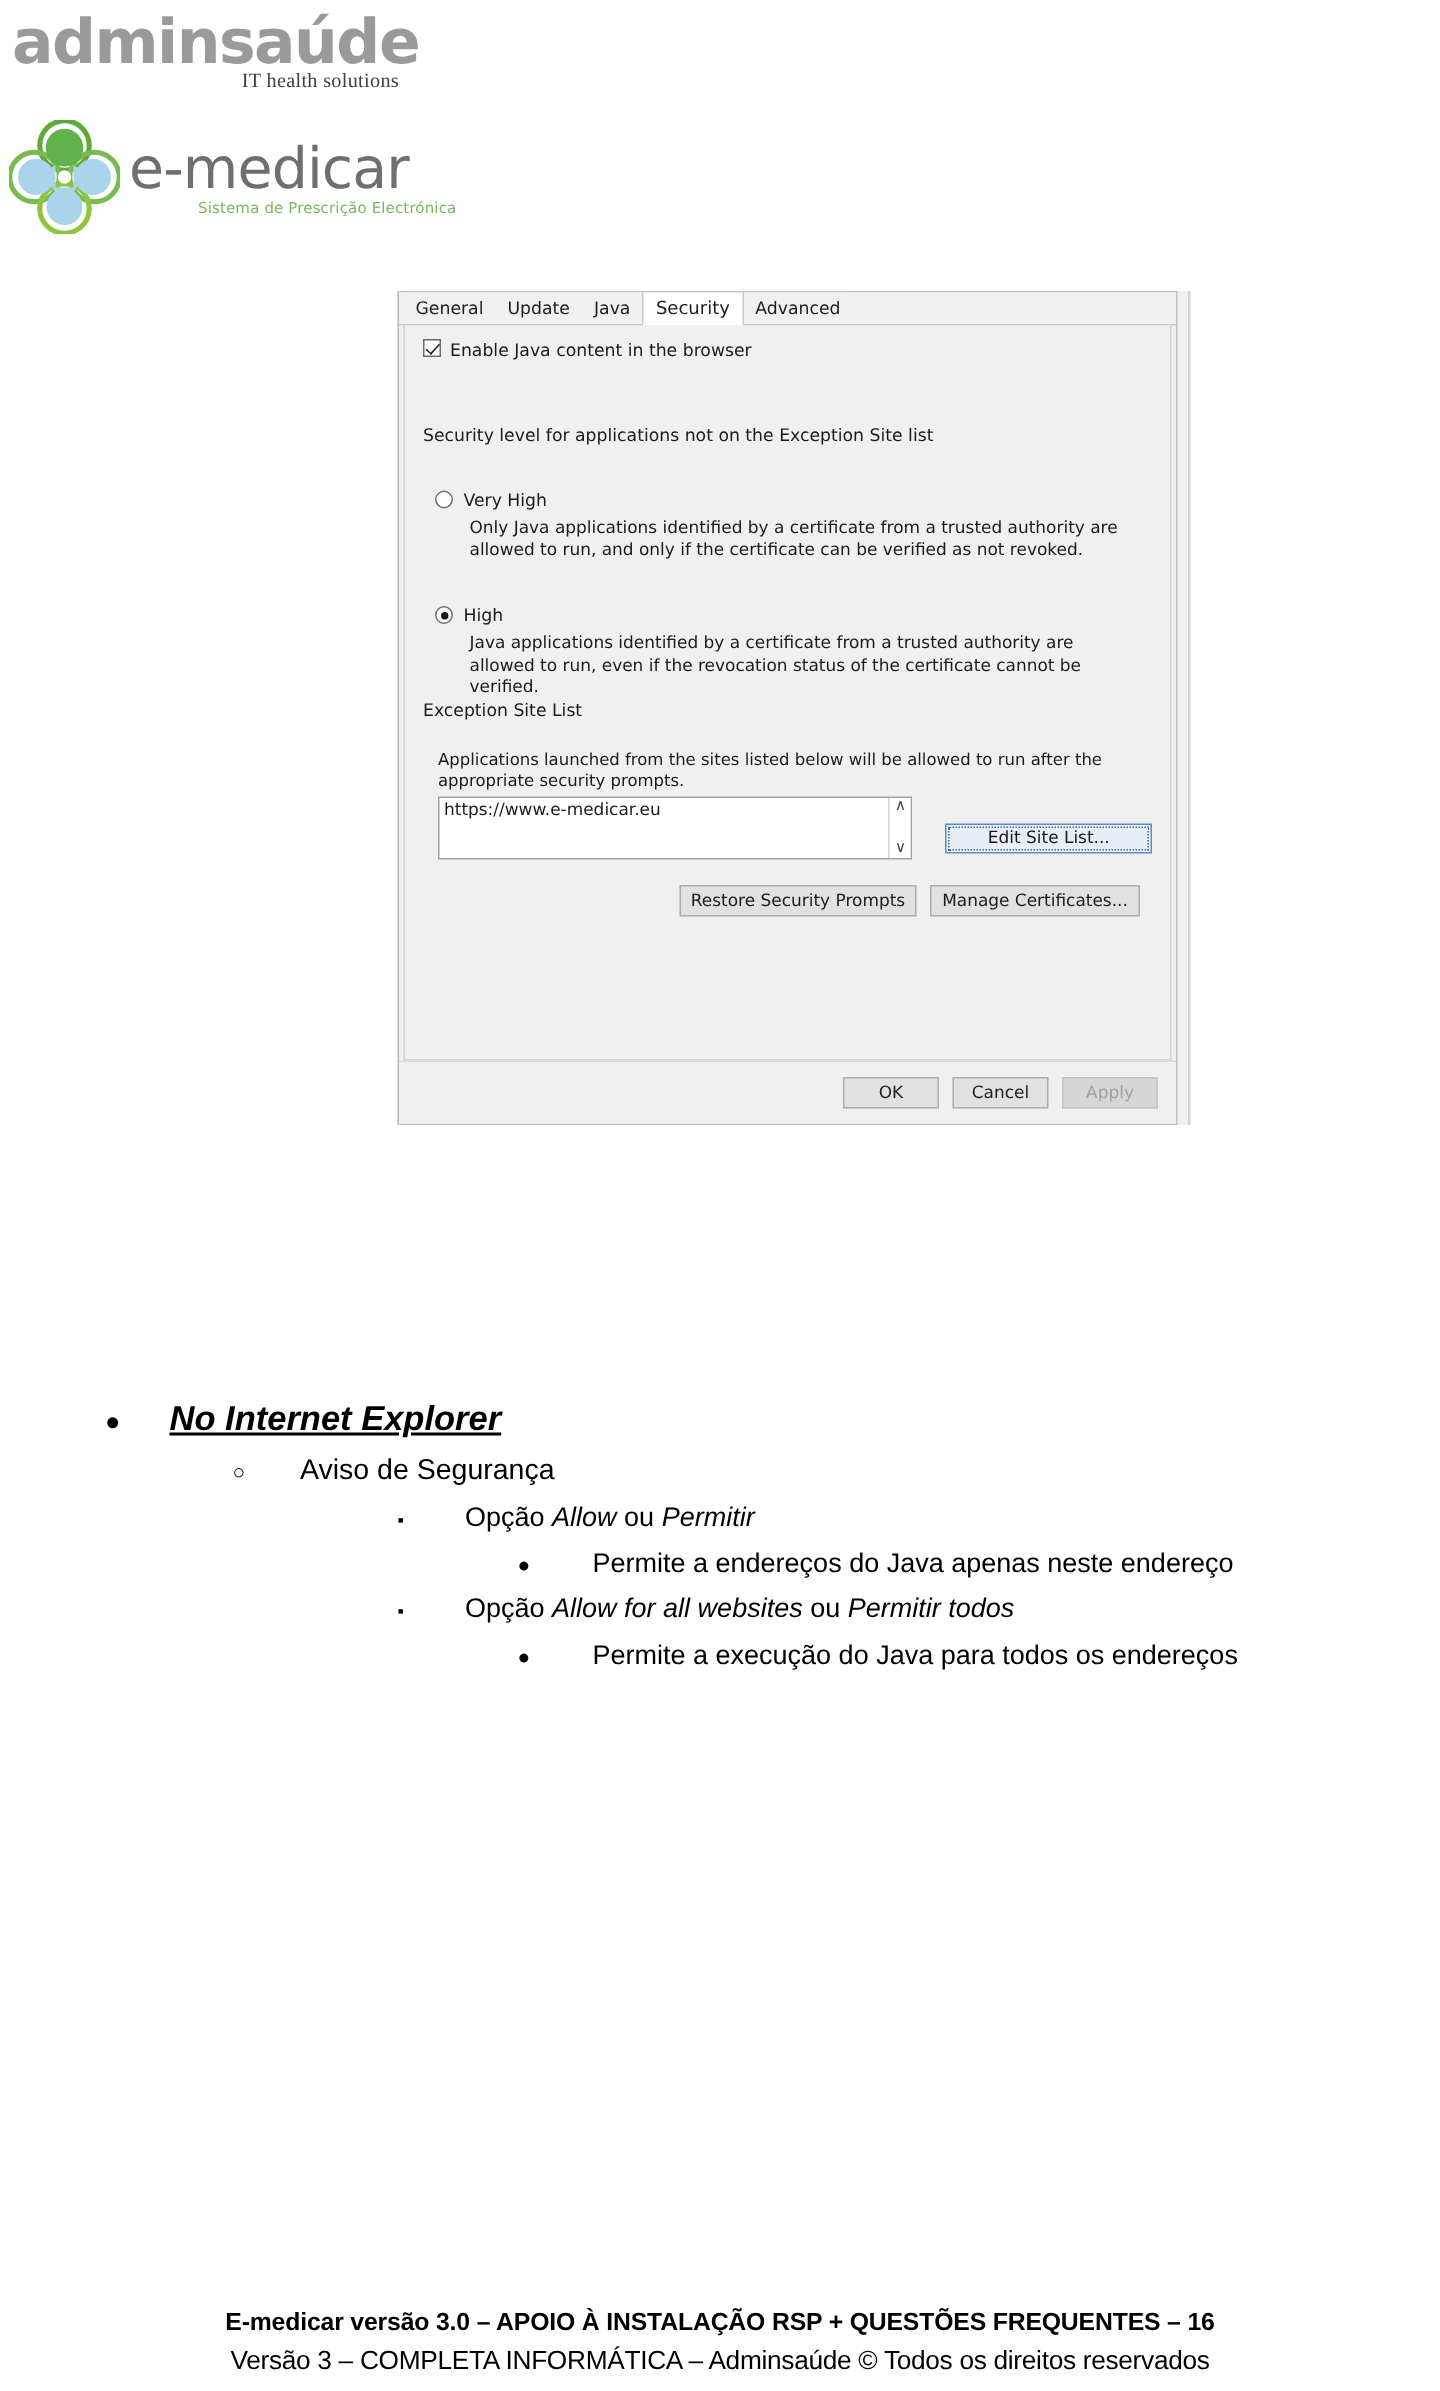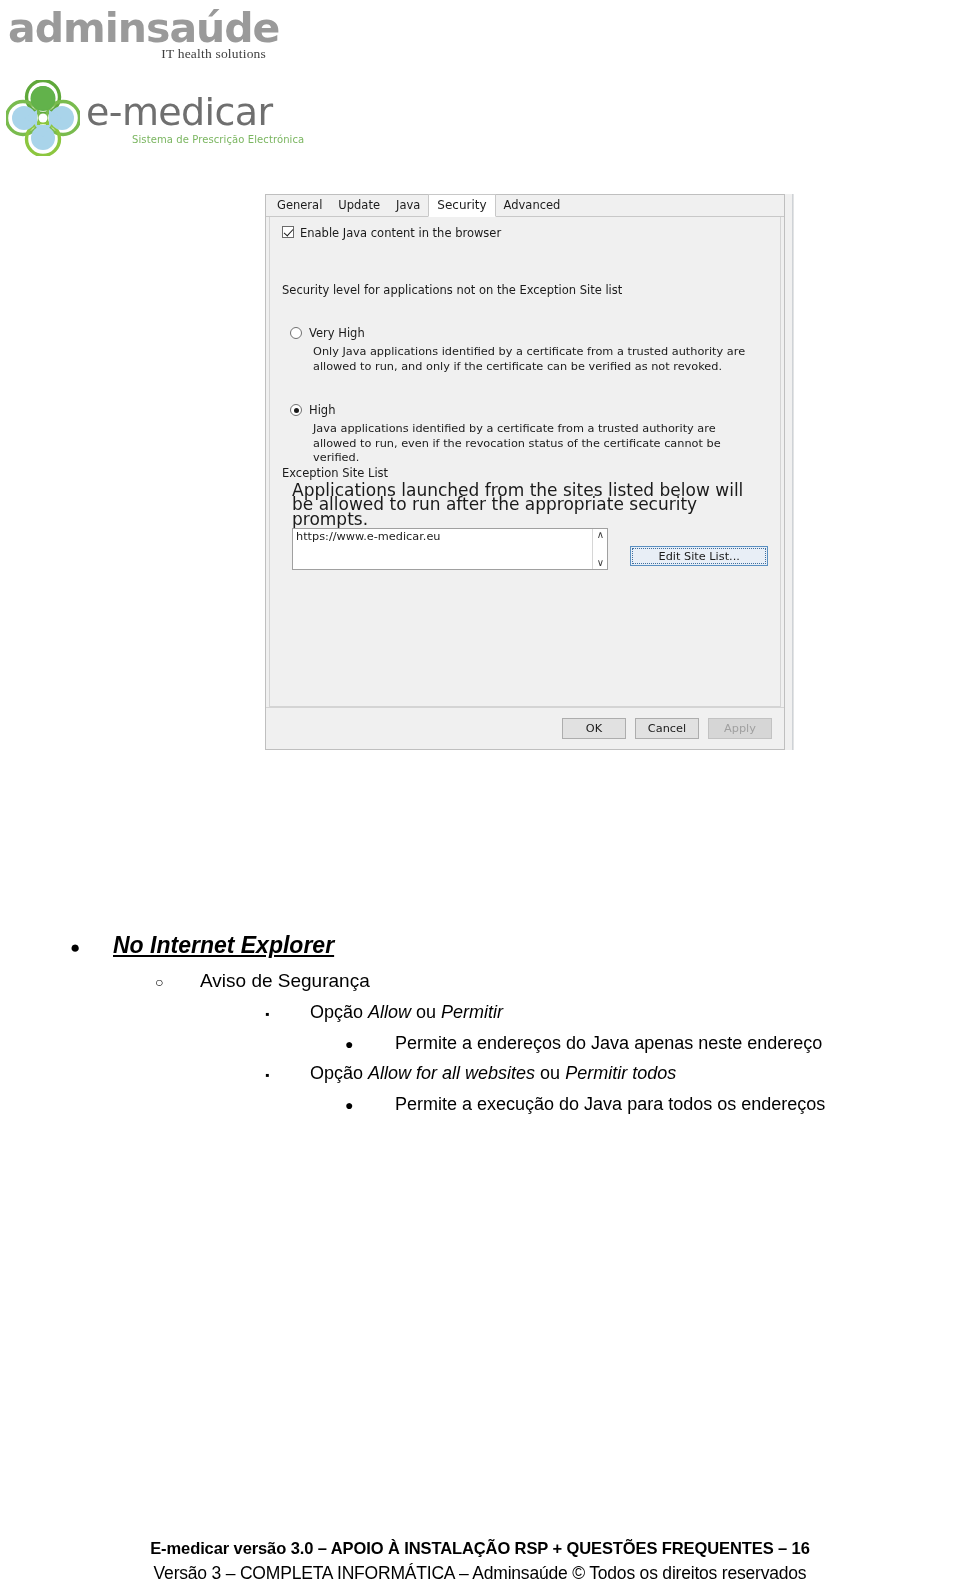--- a/index.html
+++ b/index.html
@@ -165,21 +165,21 @@
     content:""; position:absolute; left:2.5px; top:2.5px; width:5px;height:5px;
     border-radius:50%; background:#1a1a1a;
   }
   .radio-label { font-size:11.5px; }
   .radio-desc {
     padding-left:31px; margin-top:5px; font-size:11.3px; line-height:14.5px;
     max-width:470px;
   }
 
   .esl-title { font-size:11.5px; }
-  .esl-desc { padding-left:10px; margin-top:3px; font-size:17px; line-height:14.5px; max-width:480px;}
+  .esl-desc { padding-left:10px; margin-top:20px; font-size:11px; line-height:14.5px; max-width:480px;}
 
   .esl-row { display:flex; align-items:flex-start; margin-top:2px; padding-left:10px; }
   .esl-listbox {
     width:322px; height:42px; background:#ffffff; border:1px solid #a0a0a0;
     position:relative; display:flex;
   }
   .esl-listbox .items { flex:1 1 auto; padding:1px 0 0 3px; font-size:11.3px; }
   .esl-scroll {
     width:15px; background:#ffffff; border-left:1px solid #d6d6d6;
     display:flex; flex-direction:column; justify-content:space-between; align-items:center;
@@ -340,20 +340,24 @@
             <div>https://www.e-medicar.eu</div>
           </div>
           <div class="esl-scroll">
             <div class="arw">∧</div>
             <div class="arw">∨</div>
           </div>
         </div>
         <div class="btn btn-edit">Edit Site List...</div>
       </div>
 
+      <div class="mid-btns">
+        <div class="btn btn-restore">Restore Security Prompts</div>
+        <div class="btn btn-certs">Manage Certificates...</div>
+      </div>
 
     </div>
 
     <div class="jcp-footer">
       <div class="btn btn-ok">OK</div>
       <div class="btn btn-cancel">Cancel</div>
       <div class="btn btn-apply">Apply</div>
     </div>
 
   </div>

